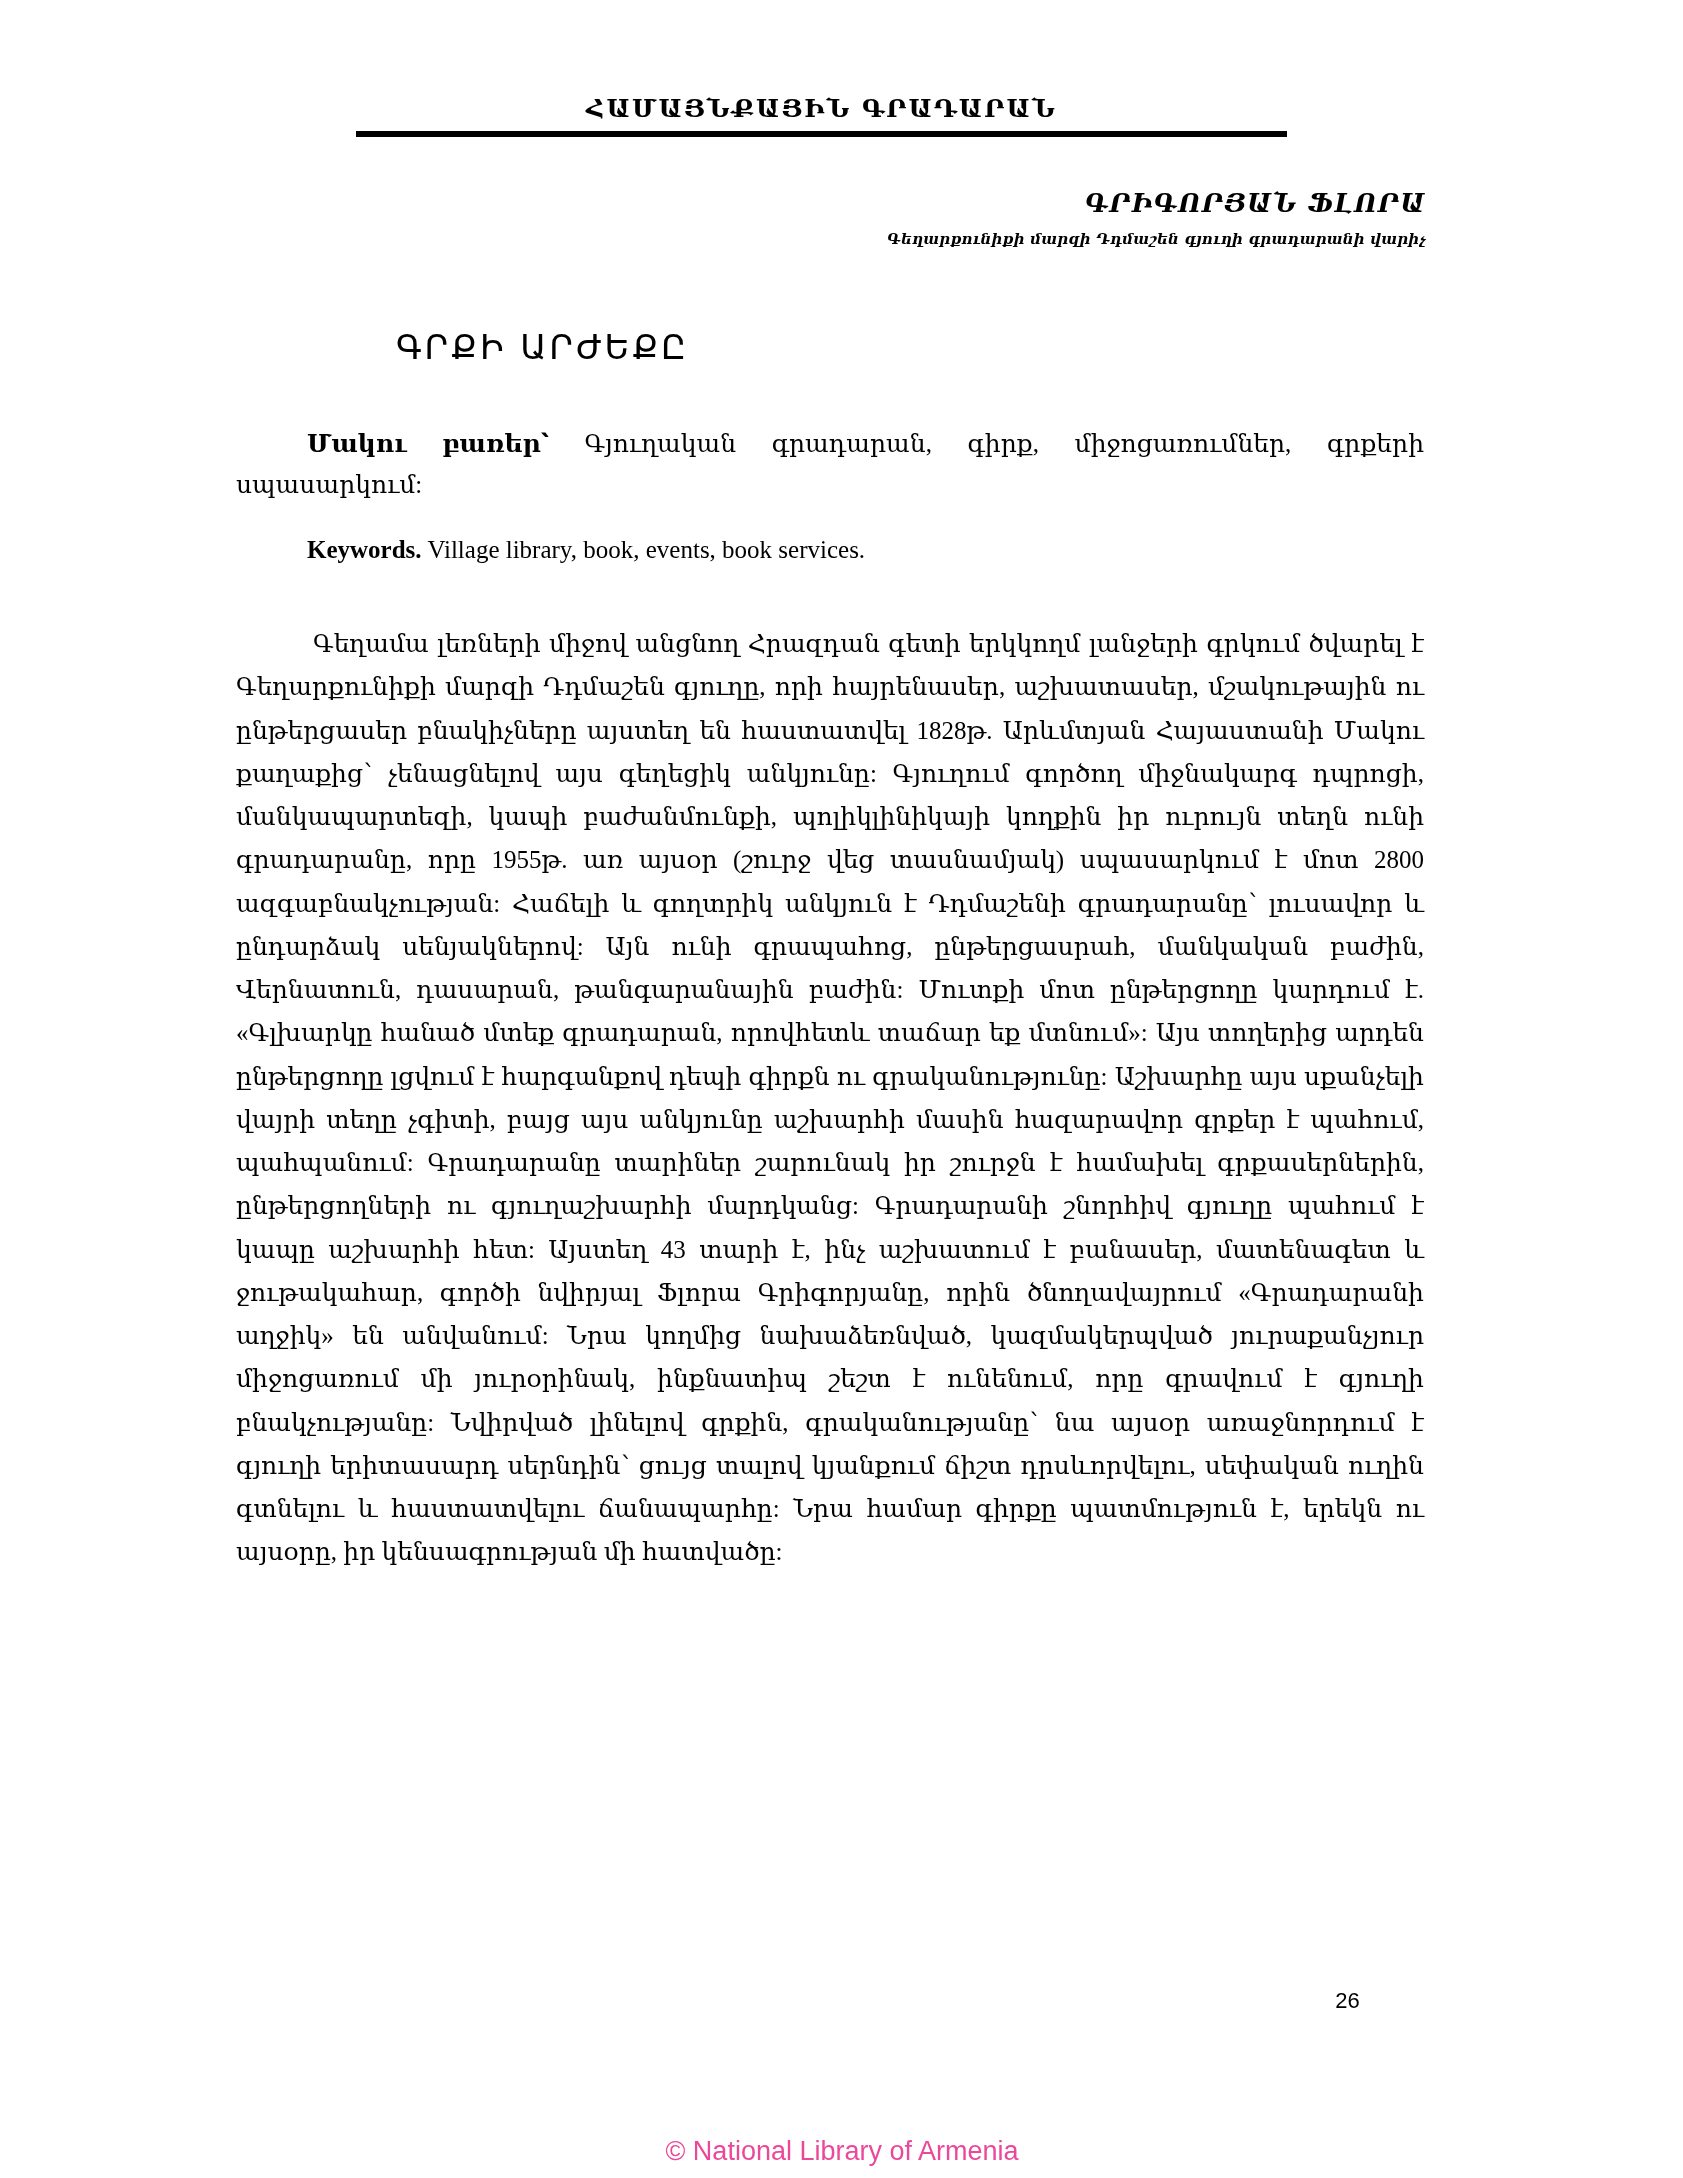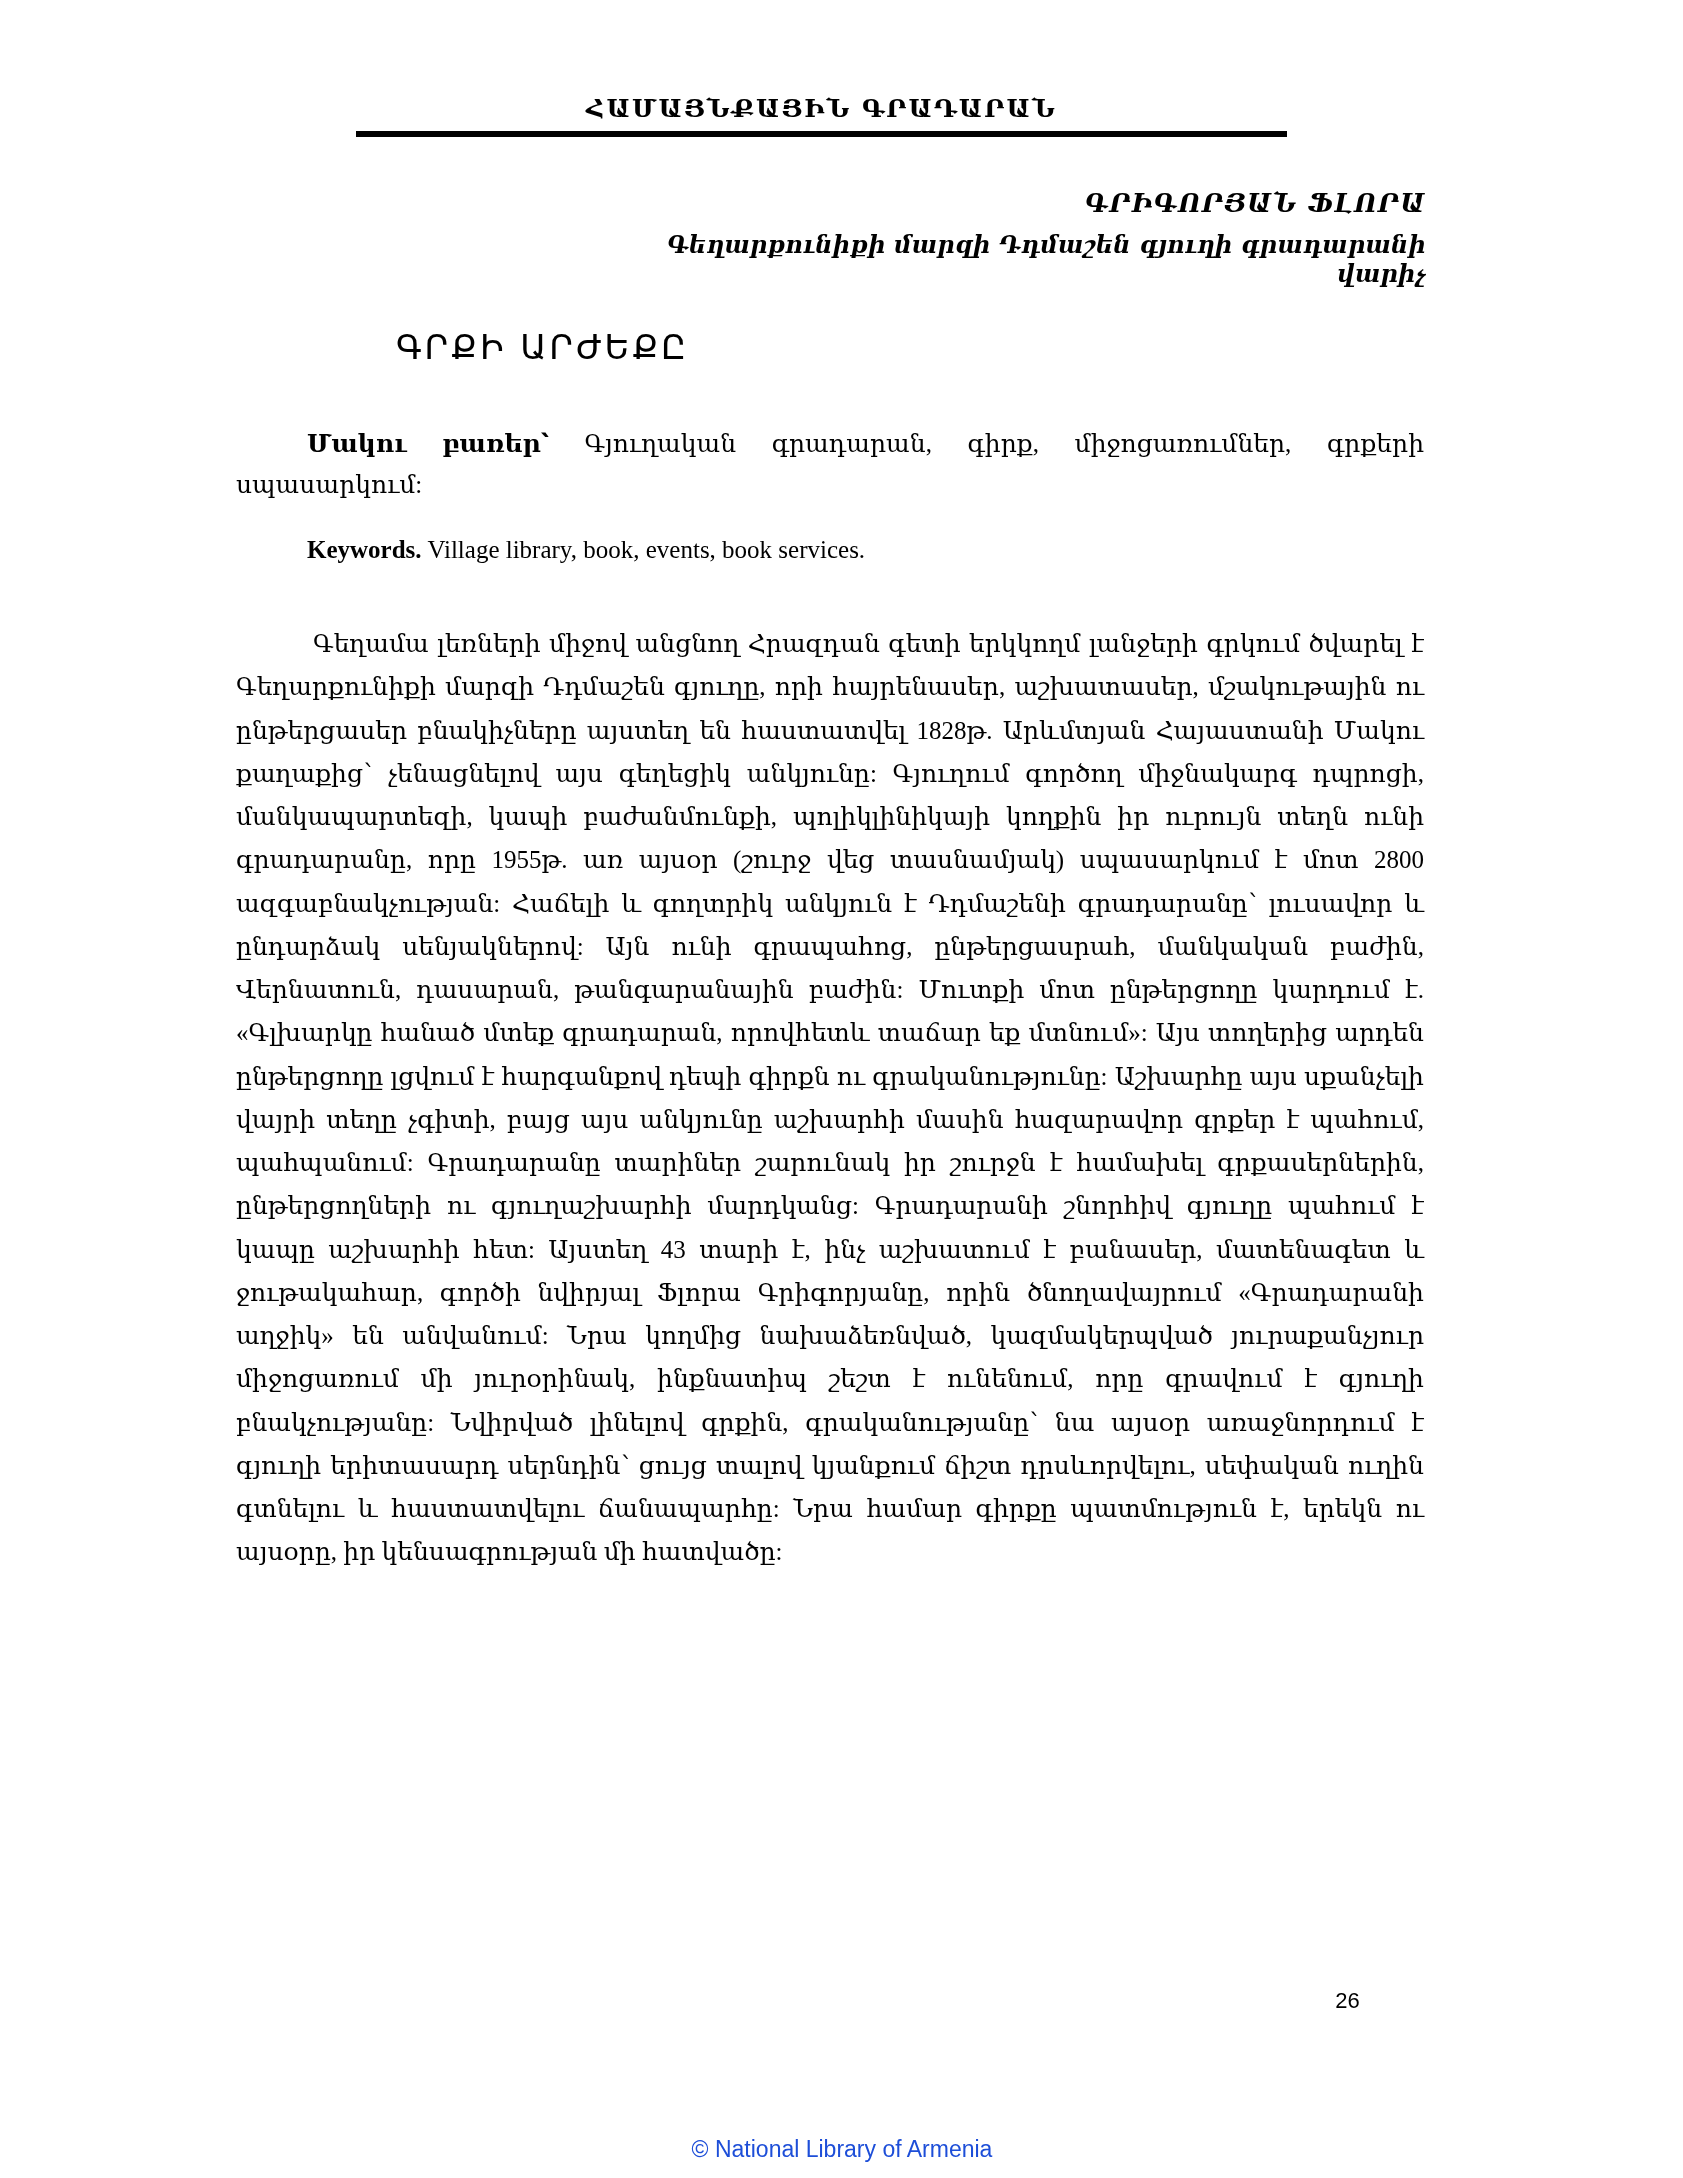--- a/index.html
+++ b/index.html
@@ -63,21 +63,21 @@
     font-style: italic;
     font-weight: 700;
     font-size: 26px;
     letter-spacing: 1.2px;
     display: block;
   }
   .author-affiliation {
     font-family: "DejaVu Serif", "Liberation Serif", serif;
     font-style: italic;
     font-weight: 700;
-    font-size: 24px;
+    font-size: 15px;
     letter-spacing: 0.2px;
     display: block;
     margin-top: 12px;
   }
 
   
   .article-title {
     position: absolute;
     left: 396px;
     top: 327px;
@@ -137,22 +137,22 @@
     font-family: Liberation Sans, sans-serif;
     font-size: 22px;
   }
   .footer-credit {
     position: absolute;
     left: 446px;
     top: 2136px;
     width: 792px;
     text-align: center;
     font-family: "Liberation Sans", "DejaVu Sans", sans-serif;
-    font-size: 23px;
-    color: #1d4ed8;
+    font-size: 27px;
+    color: #ec4899;
   }
 </style>
 </head>
 <body>
 
 <div class="page">
 
   <div class="running-header">
     <span class="running-header-text">ՀԱՄԱՅՆՔԱՅԻՆ ԳՐԱԴԱՐԱՆ</span>
   </div>

